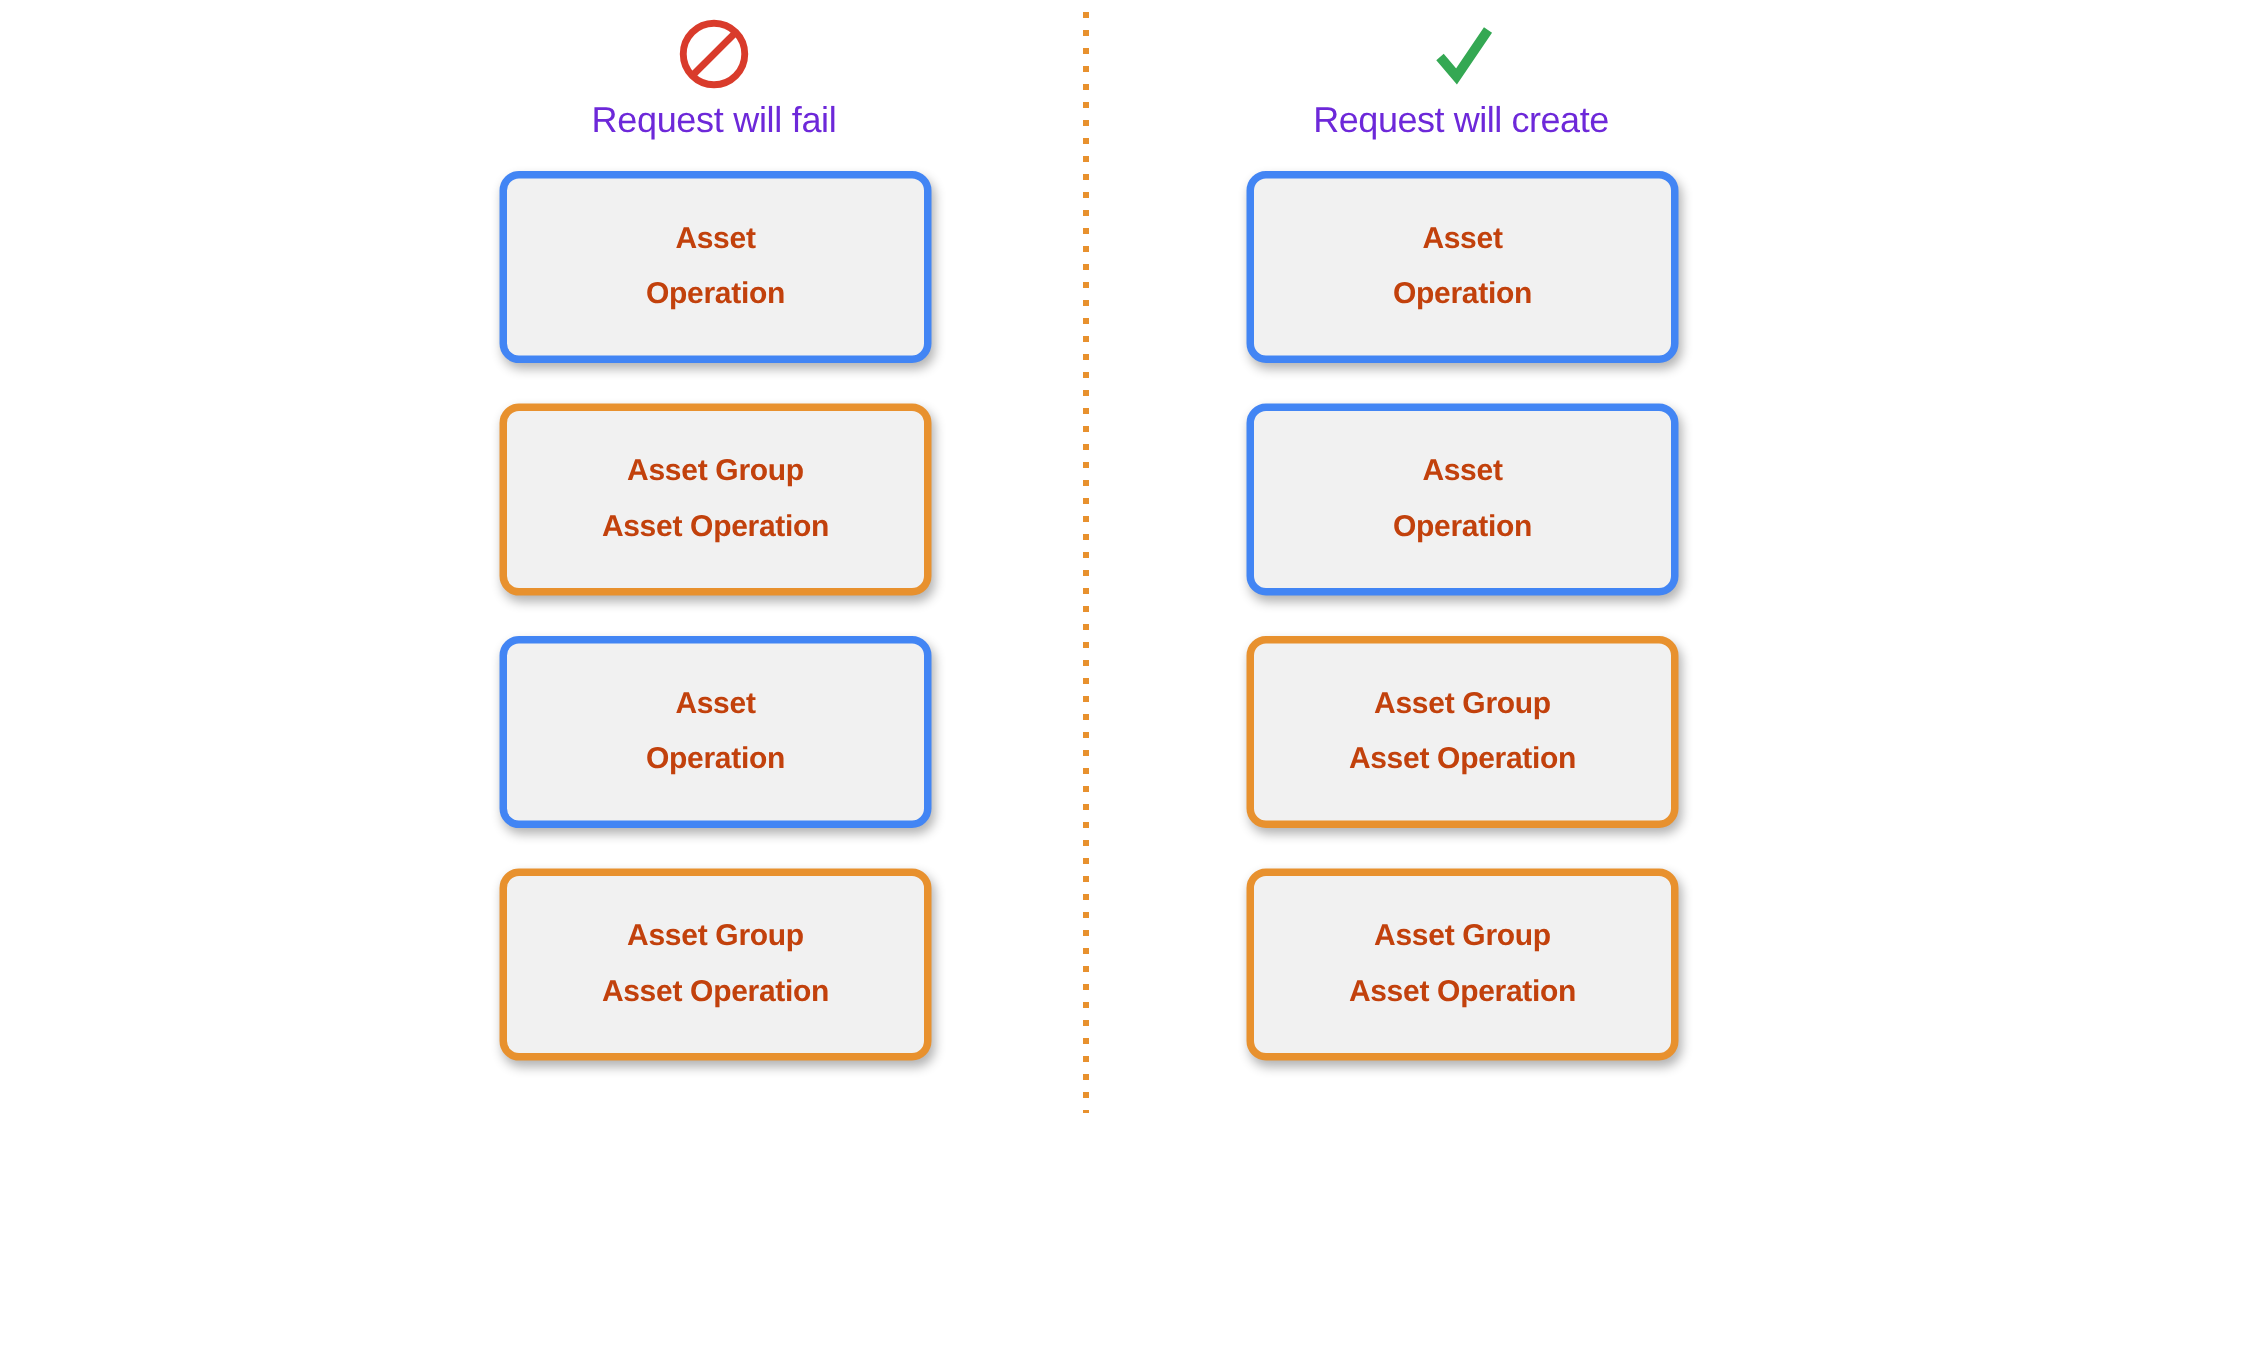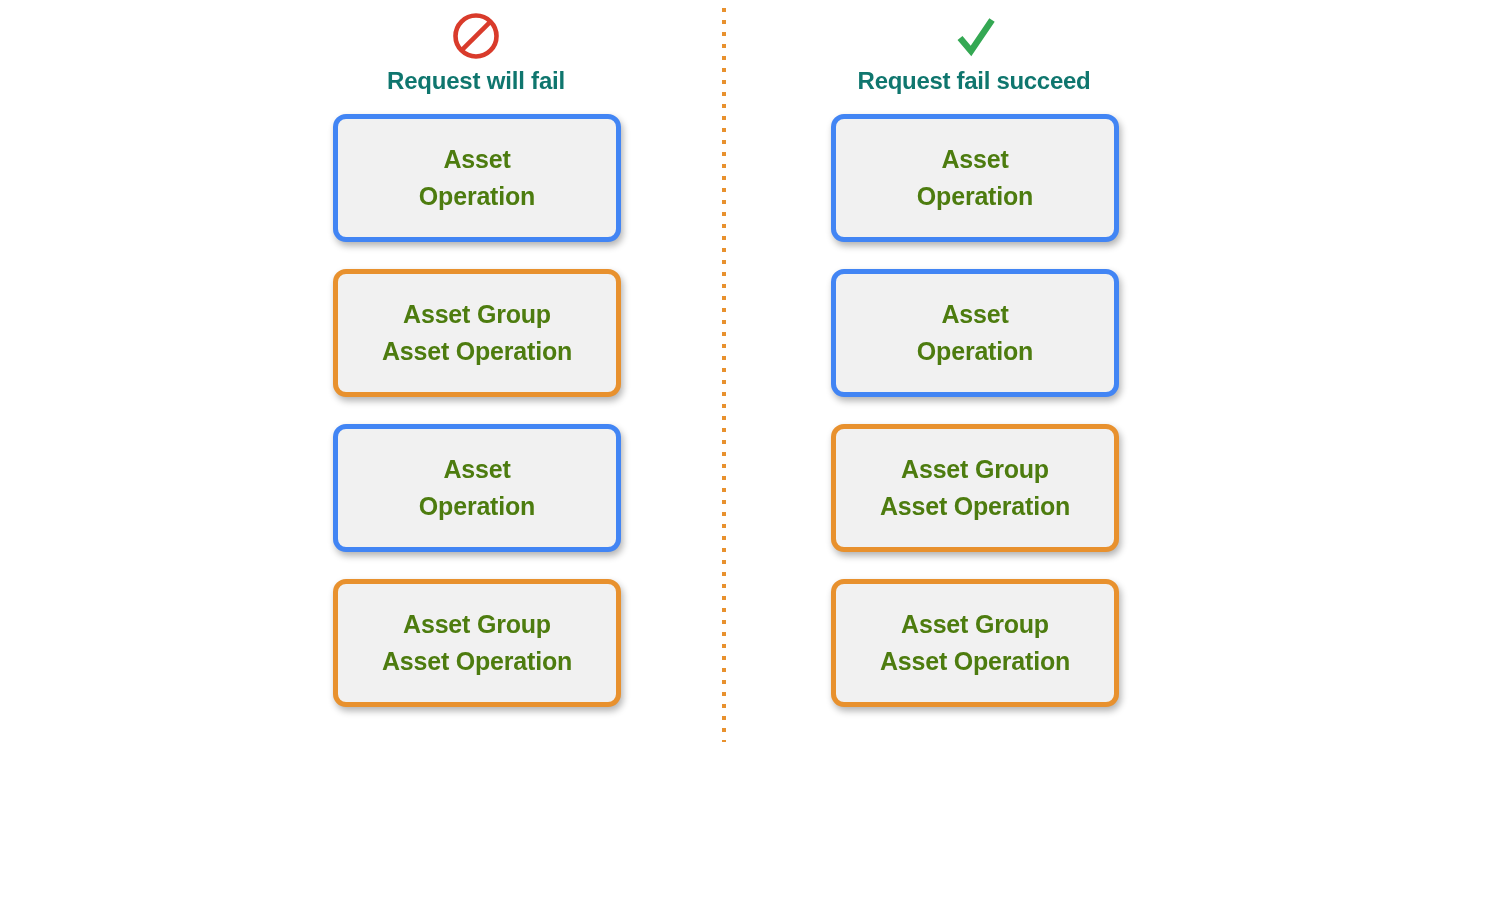--- a/index.html
+++ b/index.html
@@ -53,22 +53,22 @@
   }
   .header-icon {
     display: block;
     margin: 0 auto 4px auto;
     height: 52px;
     width: 60px;
   }
   .header-label {
     display: block;
     font-size: 24px;
-    font-weight: bold;
-    color: #0f766e;
+    font-weight: normal;
+    color: #6d28d9;
     letter-spacing: -0.2px;
     line-height: 30px;
     white-space: nowrap;
   }
   .column.right .header-label { letter-spacing: -0.3px; }
 
   
   .box-stack {
     position: absolute;
     top: 114px;
@@ -87,23 +87,23 @@
     display: flex;
     align-items: center;
     justify-content: center;
     box-shadow: 2px 4px 7px rgba(0,0,0,0.30);
   }
   .op-box:last-child { margin-bottom: 0; }
   .op-box.blue   { border-color: #4285f4; }
   .op-box.orange { border-color: #e8912e; }
 
   .op-text {
-    font-size: 25px;
+    font-size: 20px;
     font-weight: bold;
-    color: #4d7c0f;
+    color: #c2410c;
     text-align: center;
     line-height: 37px;
     letter-spacing: -0.2px;
     white-space: pre-line;
   }
 
   
   .caption {
     position: absolute;
     left: 0;
@@ -154,21 +154,21 @@
       </div>
     </div>
   </div>
 
   <div class="column right">
 
     <div class="col-header">
       <svg class="header-icon" viewBox="0 0 60 52">
         <polyline points="16,28 27,41 48,10" fill="none" stroke="#34A853" stroke-width="6.5" stroke-linecap="butt" stroke-linejoin="miter"></polyline>
       </svg>
-      <span class="header-label">Request fail succeed</span>
+      <span class="header-label">Request will create</span>
     </div>
 
     <div class="box-stack">
       <div class="op-box blue">
         <span class="op-text">Asset
 Operation</span>
       </div>
       <div class="op-box blue">
         <span class="op-text">Asset
 Operation</span>

